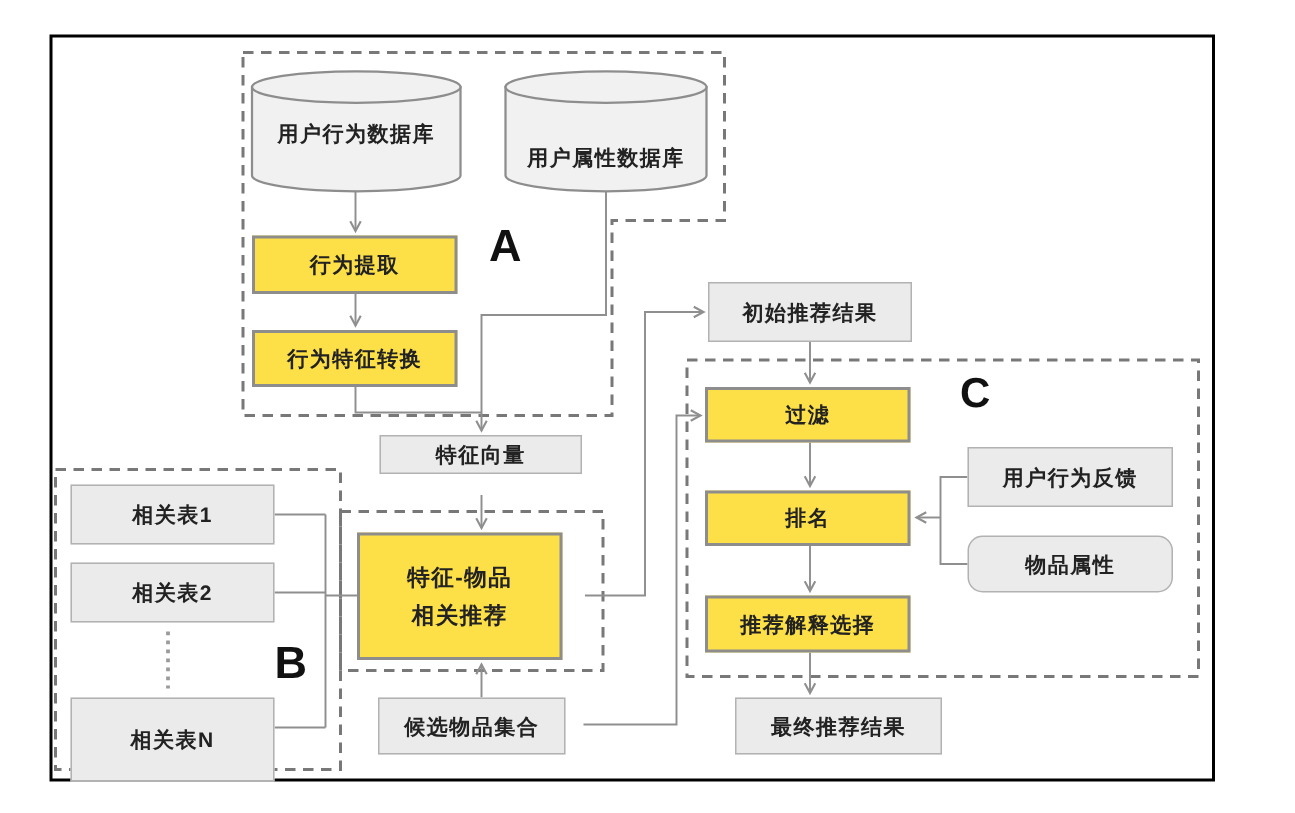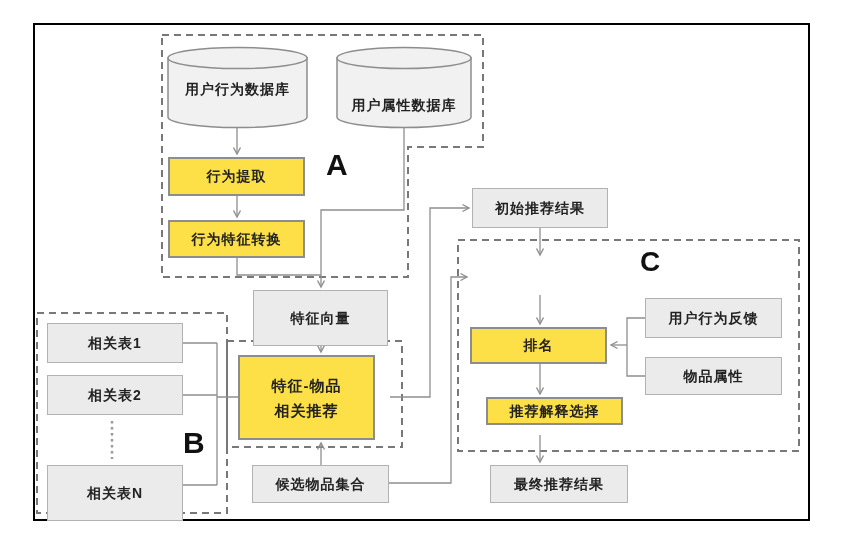--- a/index.html
+++ b/index.html
@@ -82,39 +82,40 @@
       <path d="M627,345 L611,345" marker-end="url(#arr)"></path>
     </g>
   </svg>
 
   <div class="cyl-text" style="left:168px; top:75px; width:139px; height:30px;">用户行为数据库</div>
   <div class="cyl-text" style="left:337px; top:75px; width:134px; height:30px;margin-top:16px;">用户属性数据库</div>
 
   <div class="node dark" style="left:168px; top:157px; width:137px; height:39px;">行为提取</div>
   <div class="node dark" style="left:168px; top:220px; width:137px; height:38px;">行为特征转换</div>
 
-  <div class="node light" style="left:253px; top:290px; width:135px; height:56px;">特征向量</div>
+  <div class="node light" style="left:253px; top:290px; width:135px; height:26px;">特征向量</div>
 
   <div class="node light" style="left:47px; top:323px; width:136px; height:40px;">相关表1</div>
   <div class="node light" style="left:47px; top:375px; width:136px; height:40px;">相关表2</div>
   <div class="node light" style="left:47px; top:465px; width:136px; height:56px;">相关表N</div>
 
   <div class="node dark two-line" style="left:238px; top:355px; width:137px; height:85px;">
     <span>特征-物品</span>
     <span>相关推荐</span>
   </div>
 
-  <div class="node light" style="left:252px; top:465px; width:137px; height:38px;">候选物品集合</div>
+  <div class="node light" style="left:252px; top:465px; width:125px; height:38px;">候选物品集合</div>
 
   <div class="node light" style="left:472px; top:188px; width:136px; height:40px;">初始推荐结果</div>
 
+  <div class="node dark" style="left:470px; top:258px; width:137px; height:37px;">过滤</div>
   <div class="node dark" style="left:470px; top:327px; width:137px; height:37px;">排名</div>
-  <div class="node dark" style="left:486px; top:397px; width:137px; height:28px;">推荐解释选择</div>
+  <div class="node dark" style="left:470px; top:397px; width:137px; height:38px;">推荐解释选择</div>
   <div class="node light" style="left:645px; top:298px; width:137px; height:40px;">用户行为反馈</div>
-  <div class="node light" style="left:645px; top:357px; width:137px; height:38px;">物品属性</div>
+  <div class="node light" style="left:645px; top:357px; width:137px; height:38px;border-radius:10px;">物品属性</div>
 
   <div class="node light" style="left:470px; top:465px; width:138px; height:38px;margin-left:20px;">最终推荐结果</div>
 
   <div class="group-label" style="left:326px; top:148px;">A</div>
   <div class="group-label" style="left:183px; top:426px;">B</div>
   <div class="group-label" style="left:640px; top:246px; font-size:28px;">C</div>
 
 </div>
 
 </body></html>

